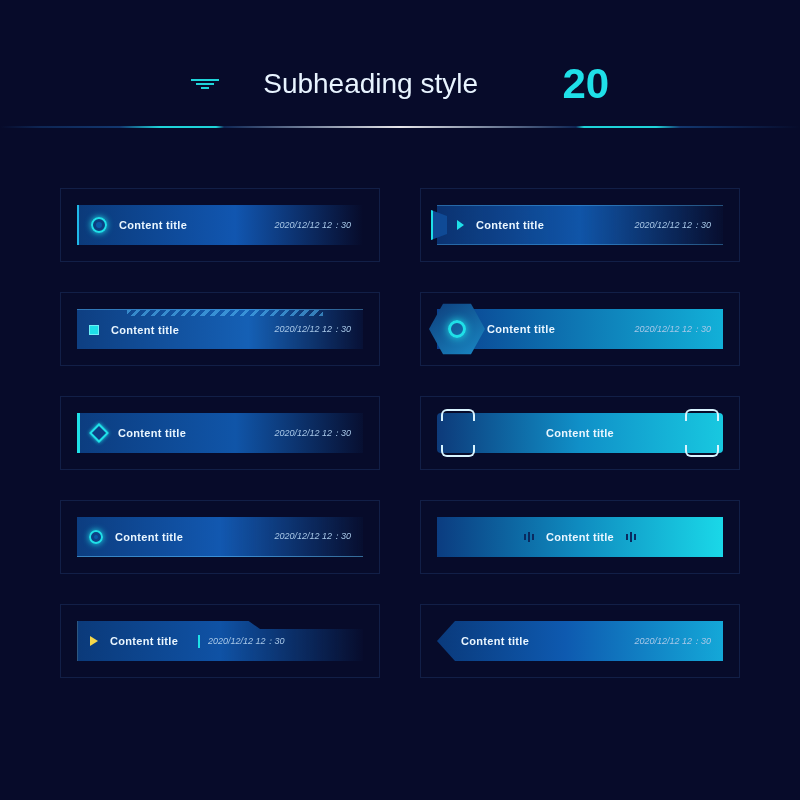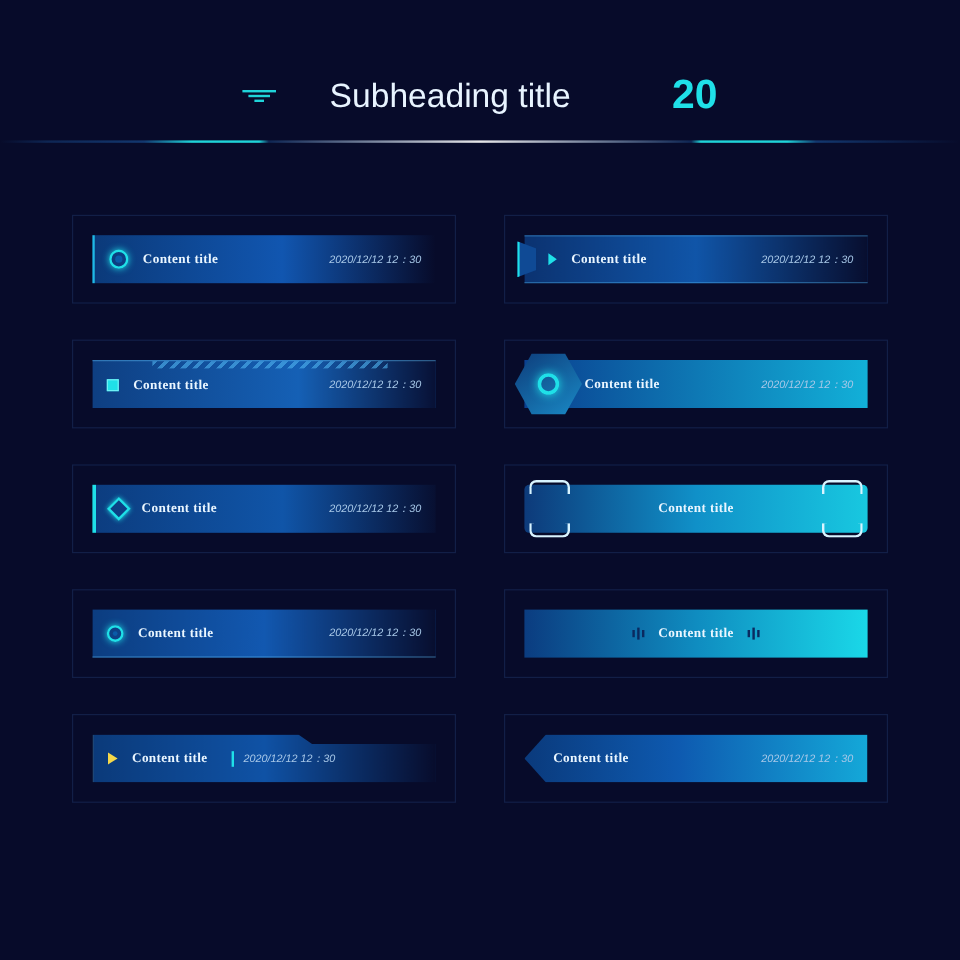--- a/index.html
+++ b/index.html
@@ -32,21 +32,21 @@
 .title {
   display: inline-block;
   color: #e8f4ff;
   font-size: 28px;
   font-weight: 300;
   vertical-align: middle;
 }
 .count {
   display: inline-block;
   color: #1fe0e8;
-  font-size: 34px;
+  font-size: 42px;
   font-weight: bold;
   vertical-align: middle;
   margin-left: 80px;
 }
 .divider {
   margin-top: 18px;
   height: 2px;
   width: 100%;
   background: linear-gradient(90deg, rgba(30,100,180,0) 0%, rgba(30,100,180,0.3) 5%, rgba(30,100,180,0.5) 15%, #1fd4d9 20%, #1fd4d9 27%, rgba(30,100,180,0.3) 28%, rgba(255,255,255,0.9) 50%, rgba(30,100,180,0.3) 72%, #1fd4d9 73%, #1fd4d9 82%, rgba(30,100,180,0.5) 85%, rgba(30,100,180,0) 100%);
 }
@@ -69,21 +69,20 @@
   position: relative;
   display: flex;
   align-items: center;
   padding: 0 12px;
 }
 .label {
   color: #eaf6ff;
   font-size: 11px;
   font-weight: bold;
   letter-spacing: 0.3px;
-  font-family: Liberation Serif, serif;
 }
 .ts {
   color: #a8c8e8;
   font-size: 9px;
   margin-left: auto;
   font-style: italic;
 }
 
 .s1 { background: linear-gradient(90deg, #0b3a7a 0%, #1156b0 55%, rgba(8,30,80,0) 100%); border-left: 2px solid #1fb8e8; }
 .icon-ring { width: 16px; height: 16px; border: 2px solid #1fe0e8; border-radius: 50%; margin-right: 12px; box-shadow: 0 0 6px #1fe0e8; position: relative; }
@@ -123,21 +122,21 @@
 .bars span:nth-child(1){height:6px} .bars span:nth-child(2){height:10px} .bars span:nth-child(3){height:6px}
 
 .s10 { background: linear-gradient(90deg, #0a3a7c 0%, #0e5ab0 45%, #14a8d8 100%); clip-path: polygon(0 50%, 18px 0, 100% 0, 100% 100%, 18px 100%); padding-left:24px; }
 .s10 .ts { margin-left:auto; }
 </style>
 </head>
 <body>
 
 <div class="header">
   <div class="header-decor"><span></span><span></span><span></span></div>
-  <div class="title">Subheading title</div>
+  <div class="title">Subheading style</div>
   <div class="count">20</div>
   <div class="divider"></div>
 </div>
 
 <div class="grid">
 
   <div class="cell">
     <div class="banner s1">
       <div class="icon-ring"></div>
       <div class="label">Content title</div>

